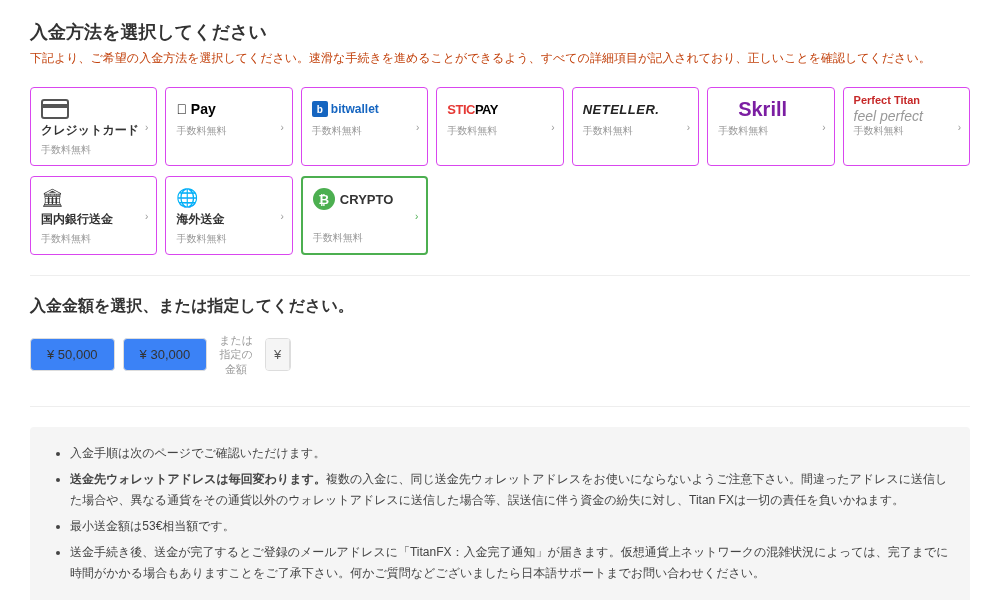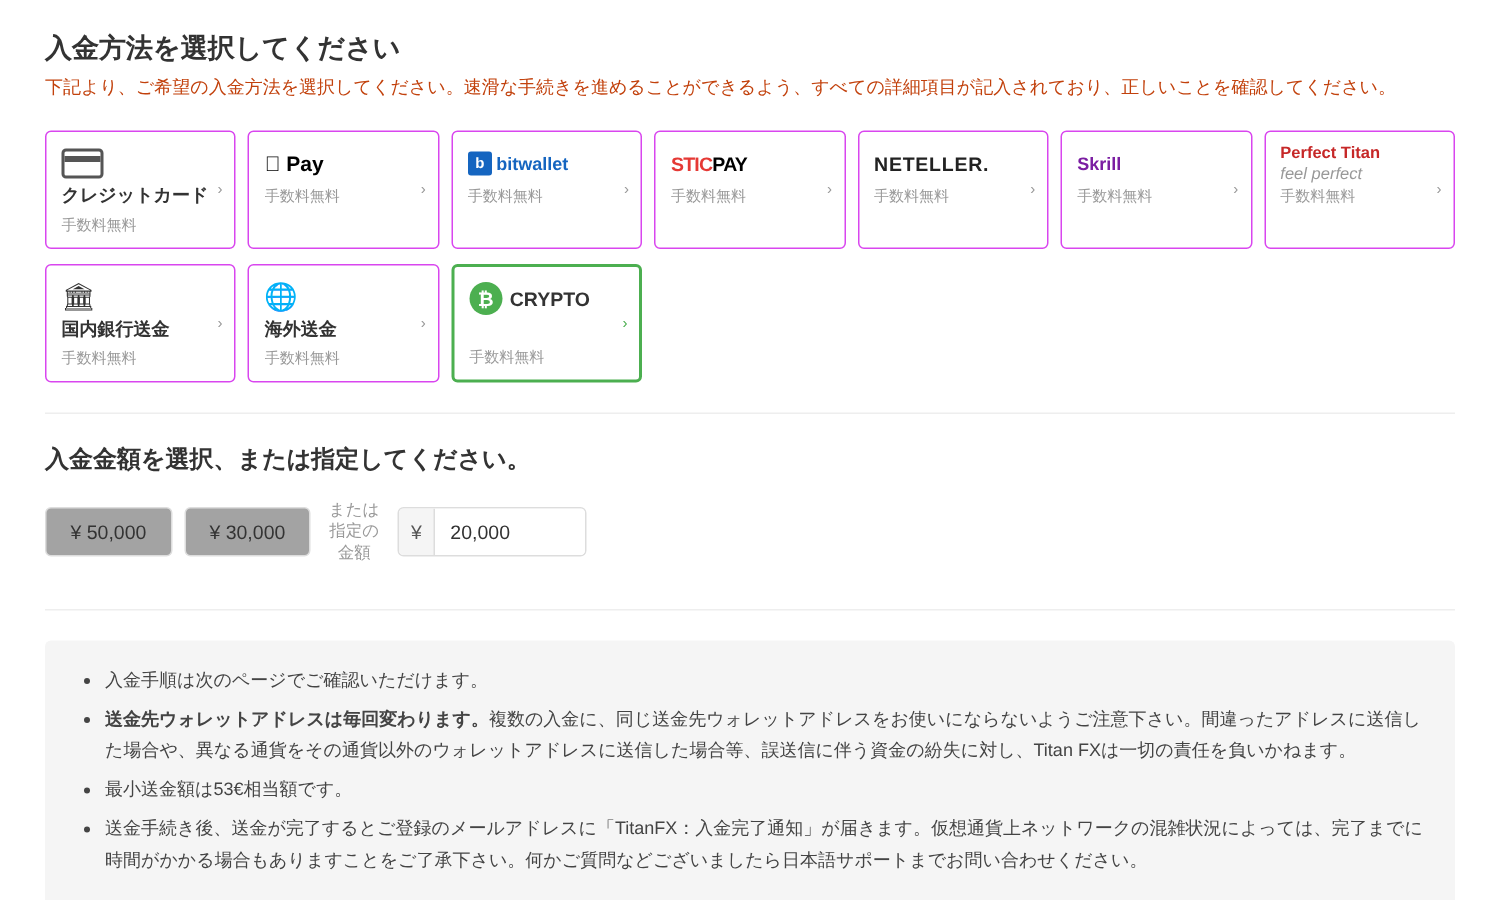--- a/index.html
+++ b/index.html
@@ -130,36 +130,38 @@
       color: #000;
       letter-spacing: -0.5px;
     }
     .sticpay-accent { color: #e53935; }
     
     .neteller-text {
       font-size: 13px;
       font-weight: bold;
       color: #222;
       letter-spacing: 0.5px;
+      font-style: italic;
     }
     
     .skrill-text {
-      font-size: 12px;
+      font-size: 20px;
       font-weight: bold;
       color: #7b1ea2;
+      margin-left: 20px;
     }
     
     .perfect-money-text {
       font-size: 11px;
       font-weight: bold;
       color: #c62828;
       line-height: 1.2;
     }
     .perfect-money-sub {
-      font-size: 11px;
+      font-size: 14px;
       color: #999;
       font-style: italic;
     }
     
     .bitwallet-wrap {
       display: flex;
       align-items: center;
       gap: 3px;
     }
     .bitwallet-icon {
@@ -194,21 +196,21 @@
     .amount-row {
       display: flex;
       align-items: center;
       gap: 8px;
       margin-bottom: 30px;
     }
     .amount-btn {
       border: 1px solid #ddd;
       border-radius: 4px;
       padding: 8px 16px;
-      background: #a3a3a3;
+      background: #3b82f6;
       cursor: pointer;
       font-size: 13px;
       color: #333;
     }
     .amount-label {
       font-size: 11px;
       color: #999;
       text-align: center;
       line-height: 1.3;
       margin: 0 4px;
@@ -405,21 +407,20 @@
 <hr class="separator">
 
 <div class="amount-title">入金金額を選択、または指定してください。</div>
 
 <div class="amount-row">
   <button class="amount-btn">¥ 50,000</button>
   <button class="amount-btn">¥ 30,000</button>
   <div class="amount-label">または<br>指定の<br>金額</div>
   <div class="amount-input-wrap">
     <span class="amount-input-prefix">¥</span>
-    <input type="text" class="amount-input" value="20,000" style="">
   </div>
 </div>
 
 <hr class="separator">
 
 <div class="info-box">
   <ul>
     <li>入金手順は次のページでご確認いただけます。</li>
     <li><strong>送金先ウォレットアドレスは毎回変わります。</strong>複数の入金に、同じ送金先ウォレットアドレスをお使いにならないようご注意下さい。間違ったアドレスに送信した場合や、異なる通貨をその通貨以外のウォレットアドレスに送信した場合等、誤送信に伴う資金の紛失に対し、Titan FXは一切の責任を負いかねます。</li>
     <li>最小送金額は53€相当額です。</li>

